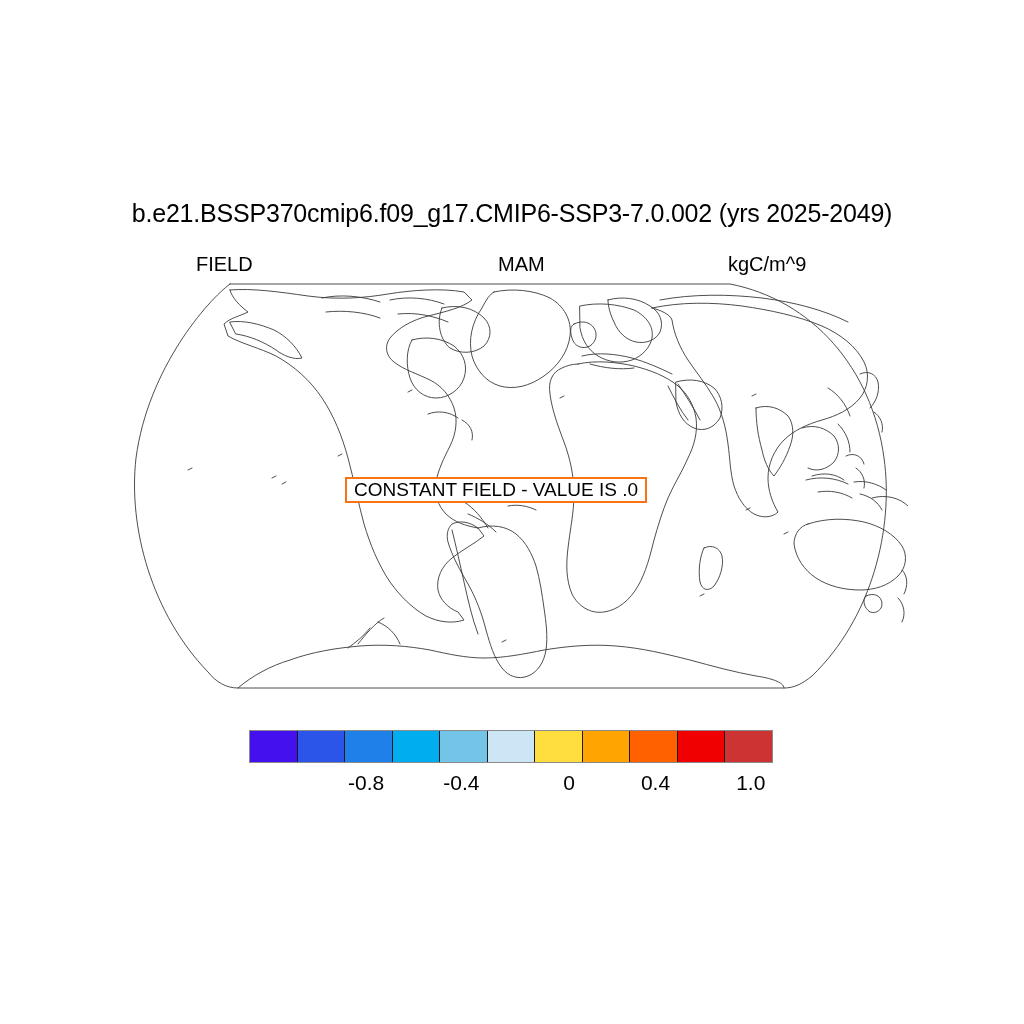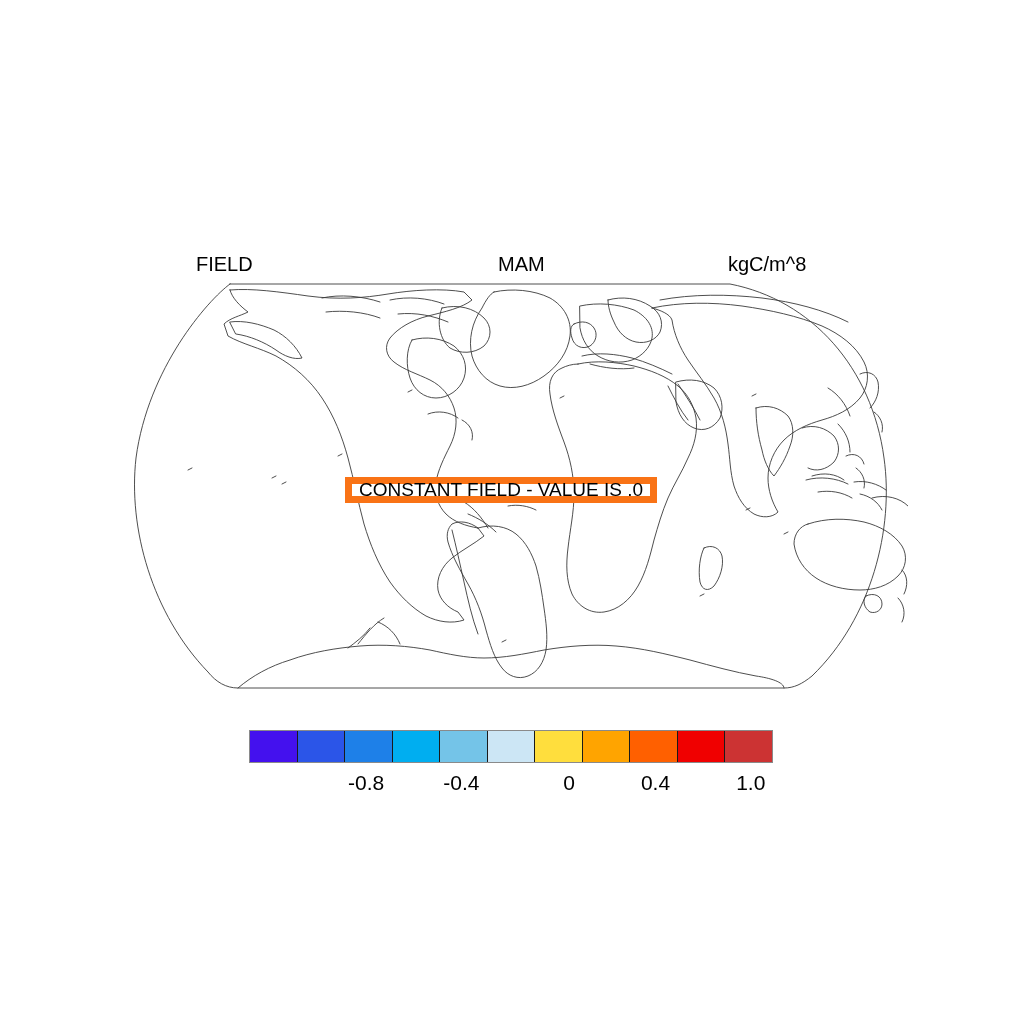--- a/index.html
+++ b/index.html
@@ -54,21 +54,21 @@
     height: 416px;
   }
 
   
   #constant-field-box {
     position: absolute;
     left: 345px;
     top: 477px;
     height: 26px;
     box-sizing: border-box;
-    border: 7px solid #f97316;
+    border: 2px solid #f97316;
     background: #ffffff;
     padding: 0 7px;
     display: flex;
     align-items: center;
     justify-content: center;
   }
   #constant-field-text {
     font-size: 19px;
     line-height: 22px;
     white-space: nowrap;
@@ -110,24 +110,25 @@
     font-size: 21px;
     line-height: 25px;
     white-space: nowrap;
   }
 </style>
 </head>
 <body>
 
 <div id="page">
 
+  <div id="main-title">b.e21.BSSP370cmip6.f09_g17.CMIP6-SSP3-7.0.002 (yrs 2025-2049)</div>
 
   <div class="sub-label" id="label-varname">FIELD</div>
   <div class="sub-label" id="label-season">MAM</div>
-  <div class="sub-label" id="label-units">kgC/m^8</div>
+  <div class="sub-label" id="label-units">kgC/m^9</div>
 
   <div id="map-area">
     <svg id="map-svg" viewBox="0 0 796 416" preserveAspectRatio="none">
       <g fill="none" stroke="#3a3a3a" stroke-width="0.9" stroke-linejoin="round" stroke-linecap="round">
 
         <path d="
           M 118,6 L 618,6
           C 700,22 760,90 772,180
           C 782,250 760,340 700,398
           C 690,406 682,410 672,410

